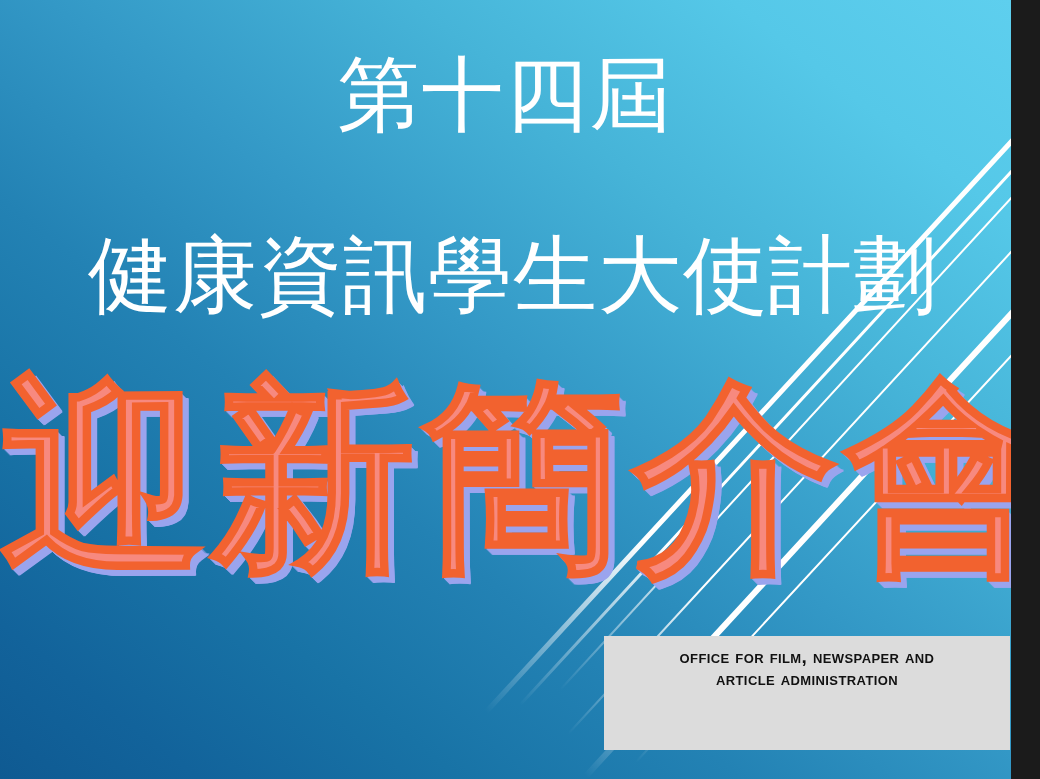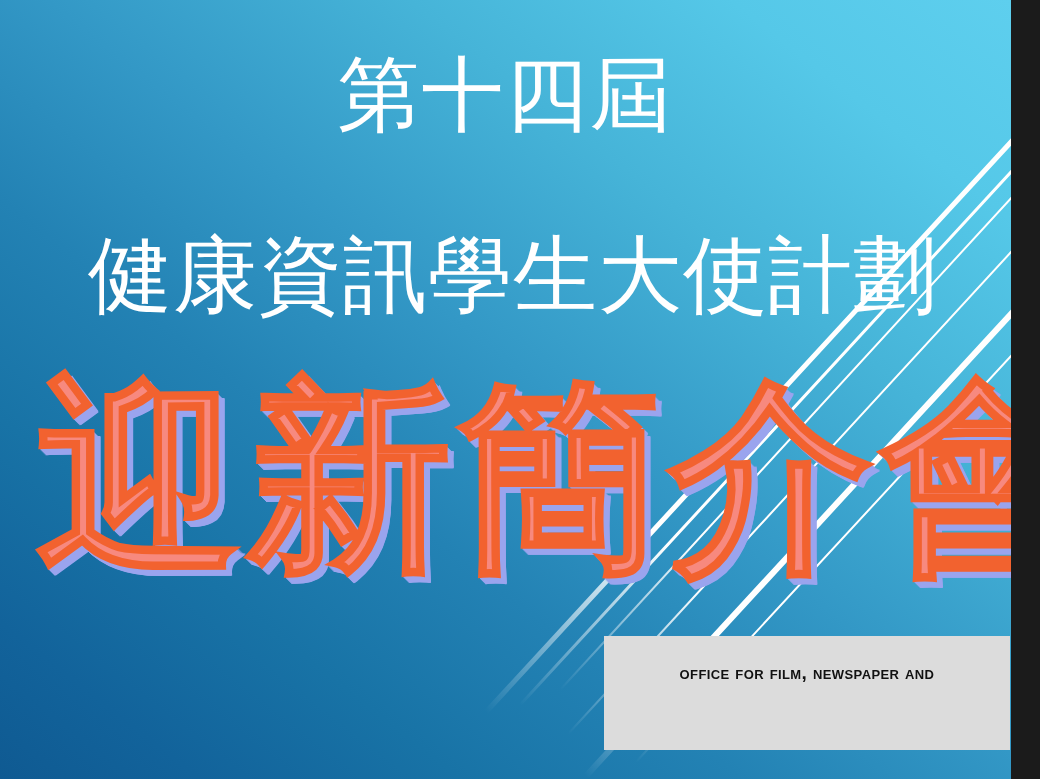--- a/index.html
+++ b/index.html
@@ -64,21 +64,20 @@
   }
 
   
   .headline-wrap {
     position: absolute;
     left: 0;
     right: 0;
     top: 372px;
     text-align: right;
     pointer-events: none;
-    margin-left: 36px;
   }
   .headline {
     display: inline-block;
     font-family: "Liberation Sans", "DejaVu Sans", sans-serif;
     font-weight: 700;
     font-size: 205px;
     line-height: 1.02;
     letter-spacing: 6px;
     white-space: nowrap;
     color: #F7897F;
@@ -96,21 +95,21 @@
 
   
   .caption-box {
     position: absolute;
     left: 604px;
     top: 636px;
     width: 406px;
     height: 114px;
     background: #DCDCDC;
     box-sizing: border-box;
-    padding: 26px 8px 8px 8px;
+    padding: 10px 8px 8px 8px;
     text-align: center;
   }
   .caption-en {
     color: #111111;
     font-family: "Liberation Sans", "DejaVu Sans", sans-serif;
     font-weight: 700;
     font-size: 19px;
     line-height: 1.18;
     font-variant: small-caps;
     text-transform: lowercase;
@@ -154,15 +153,16 @@
   <div class="line1">第十四屆</div>
 
   <div class="line2">健康資訊學生大使計劃</div>
 
   <div class="headline-wrap">
     <span class="headline">迎新簡介會</span>
   </div>
 
   <div class="caption-box">
     <div class="caption-en">Office for Film, Newspaper and</div>
+    <div class="caption-en">Article Administration</div>
   </div>
 
 </div>
 
 </body></html>

